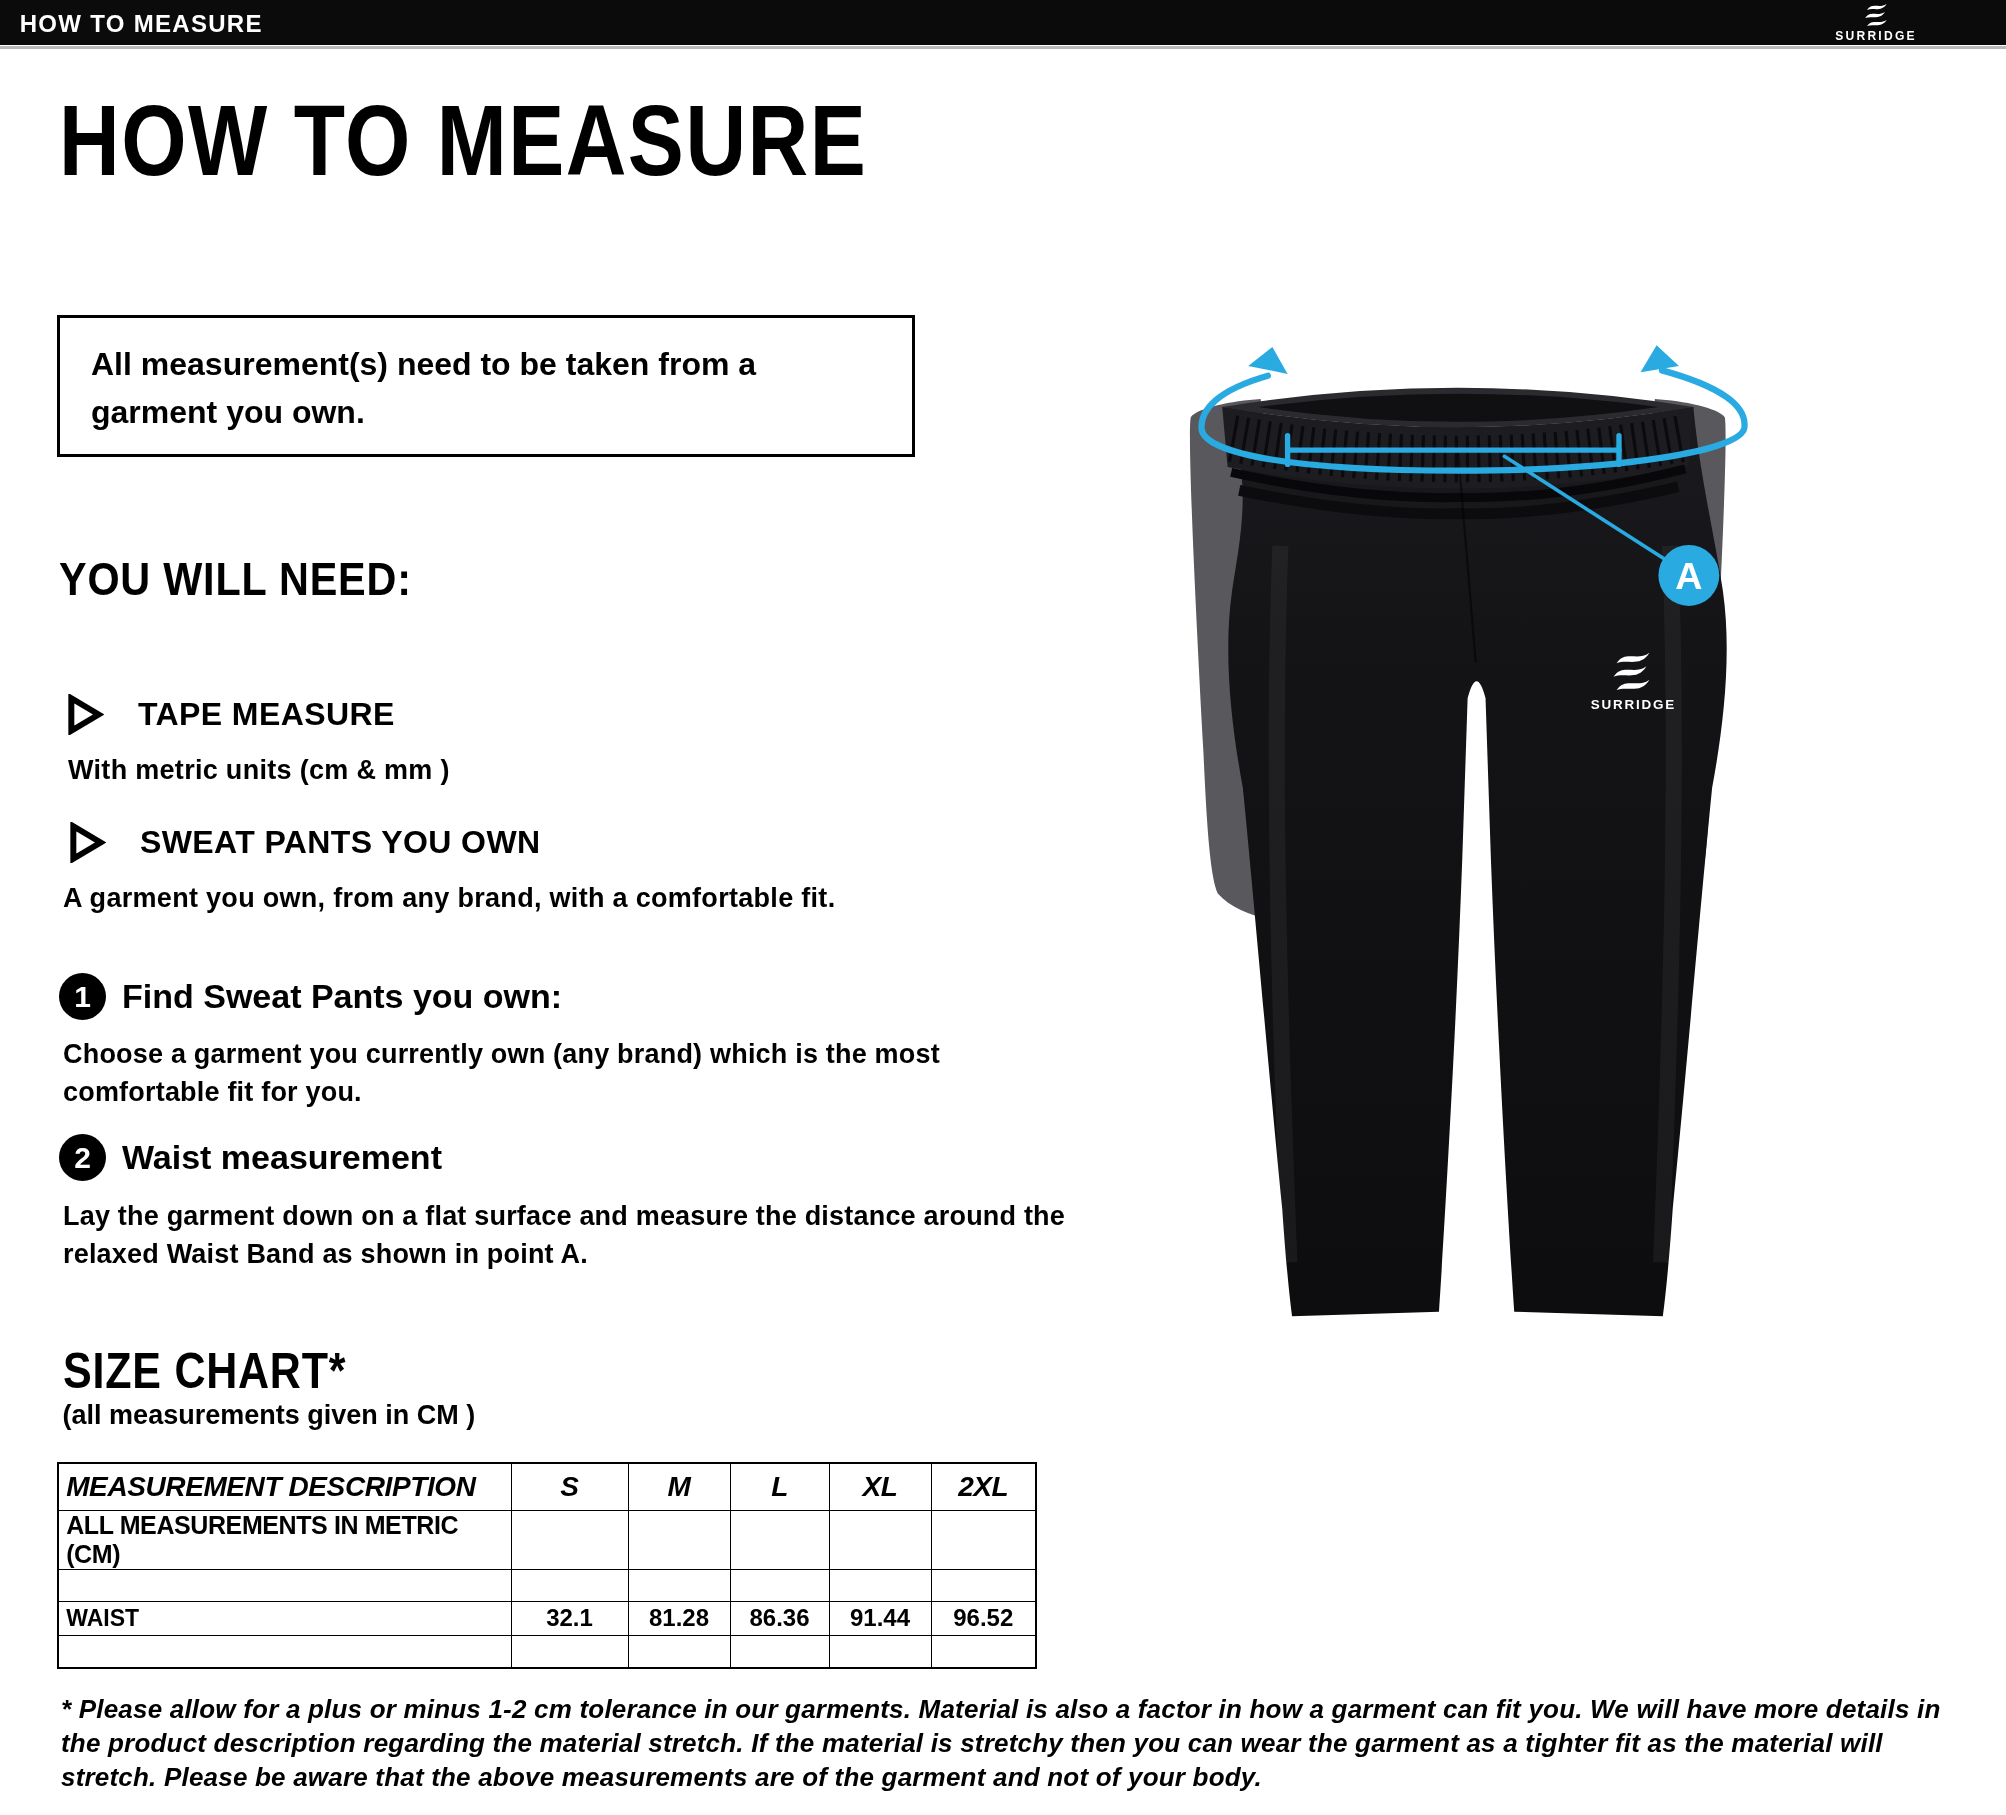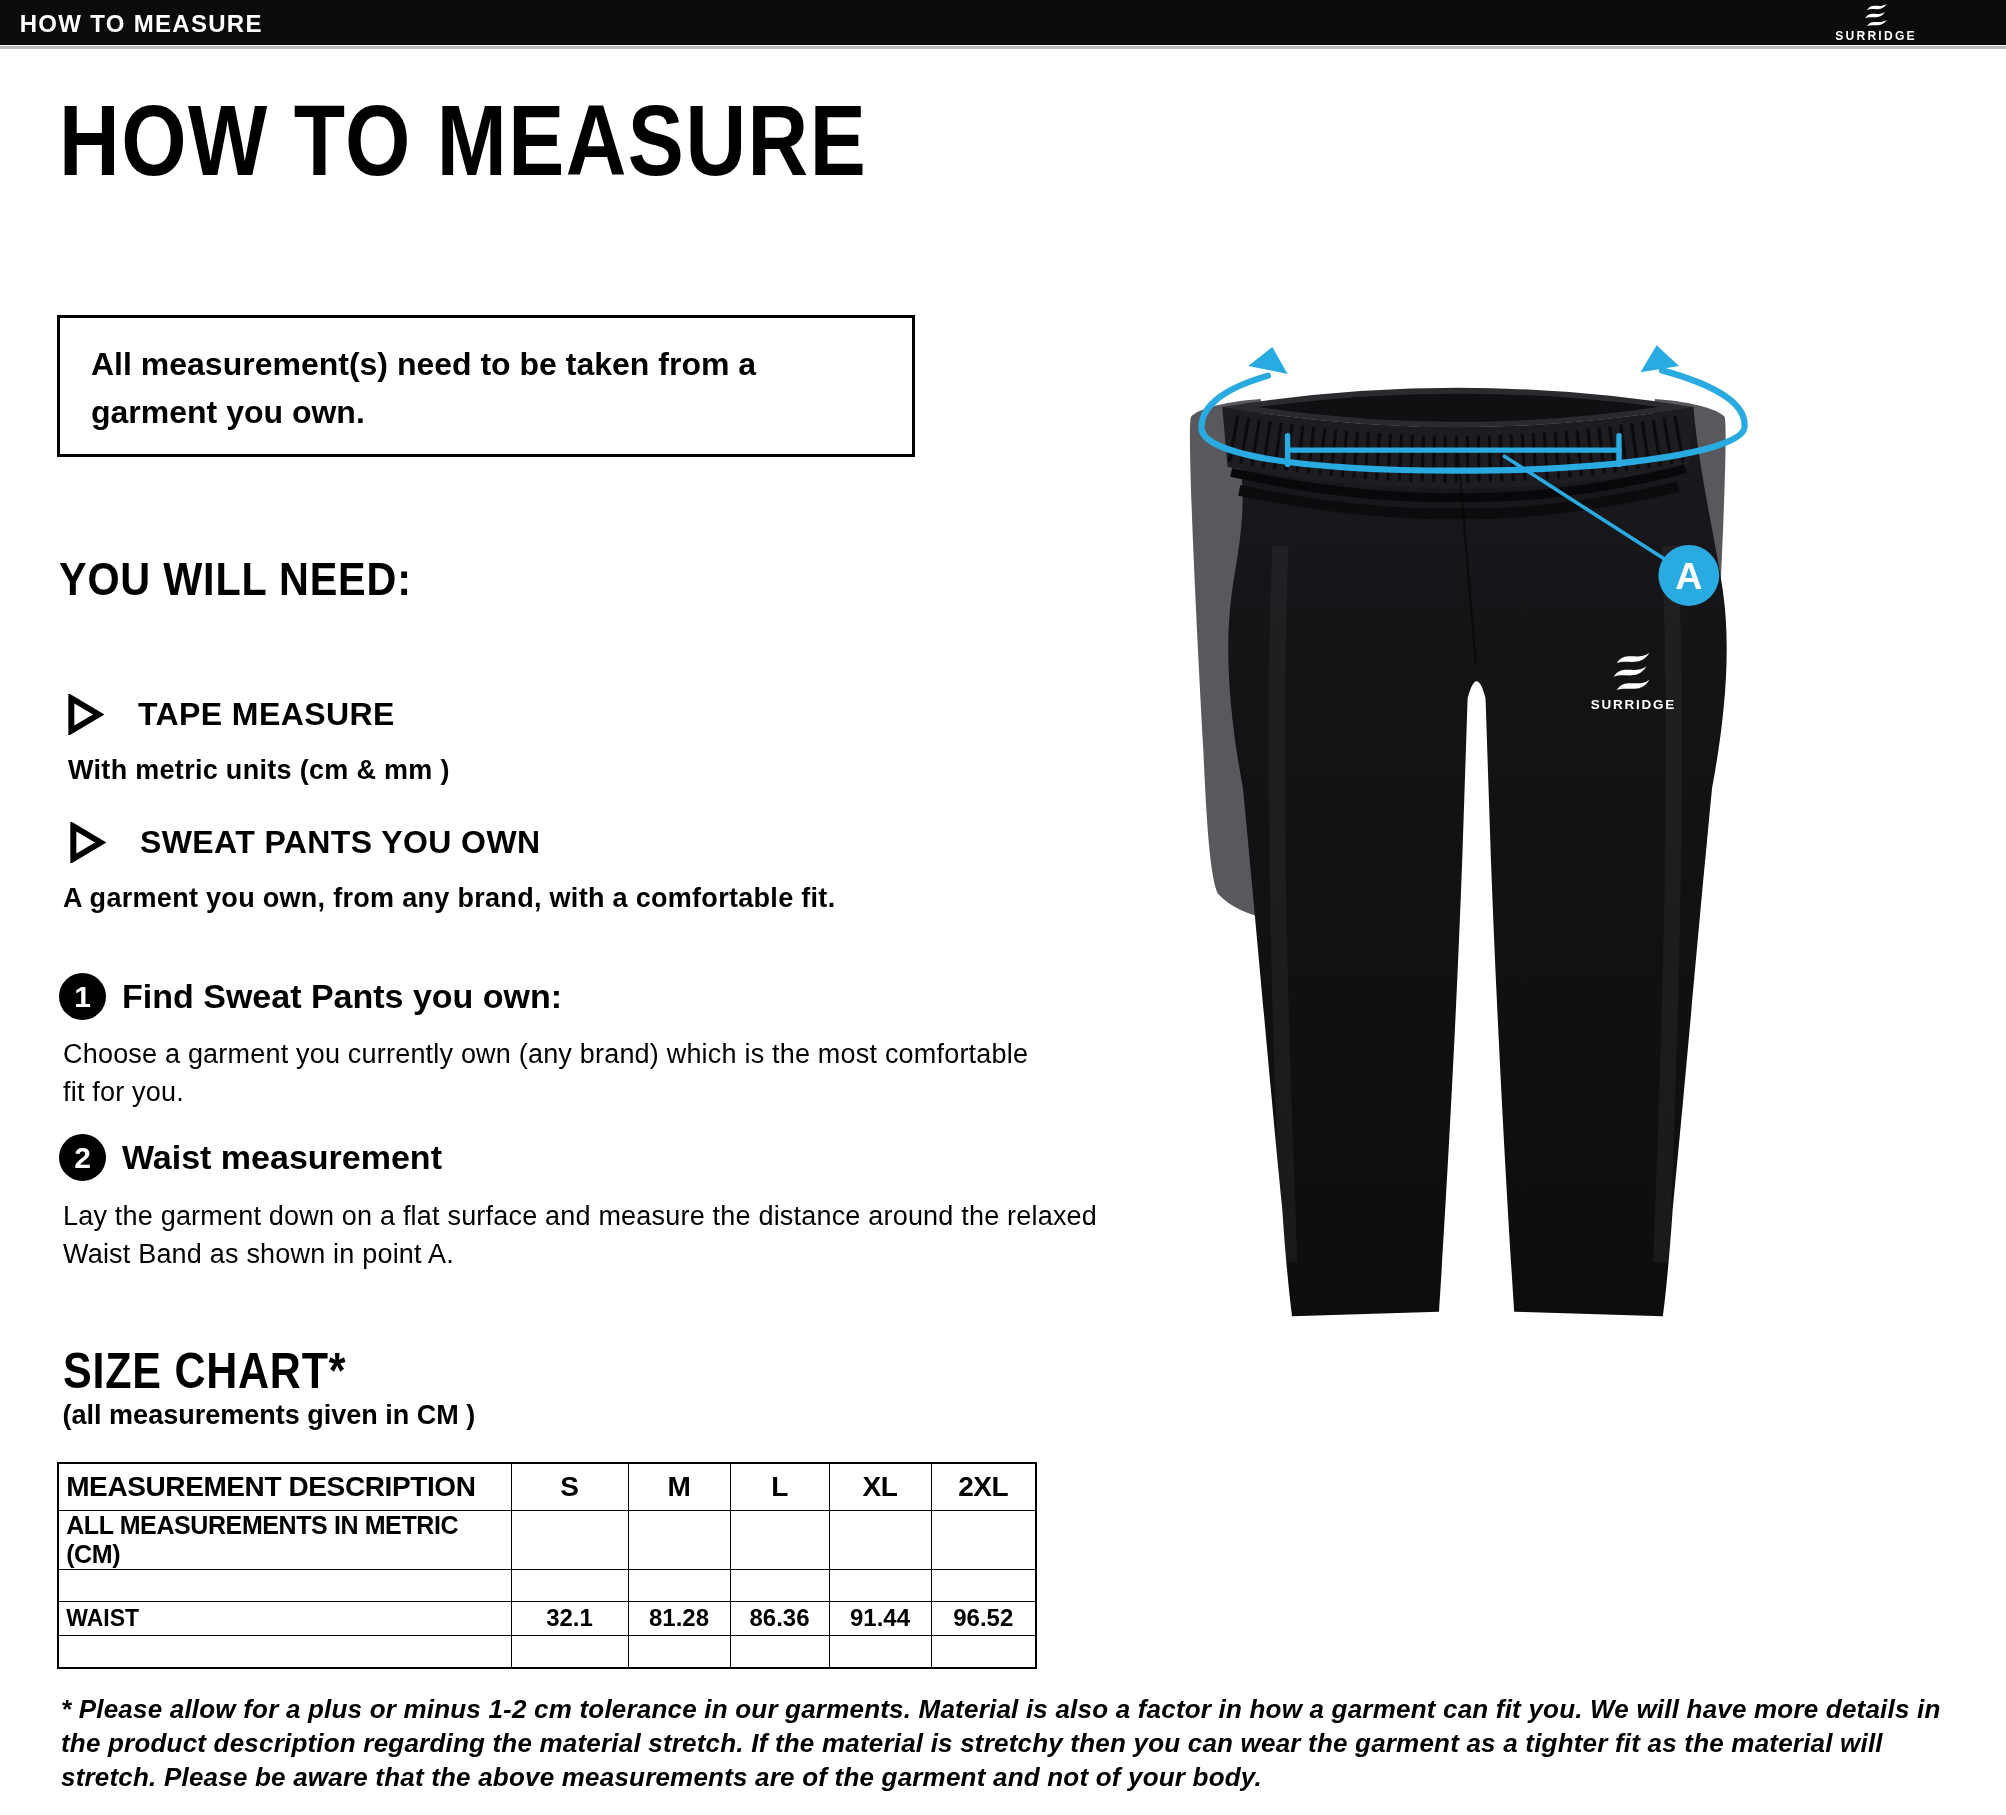--- a/index.html
+++ b/index.html
@@ -32,34 +32,34 @@
 
   .step-badge { width:47px; height:47px; border-radius:50%; background:#000; color:#fff;
                 display:flex; align-items:center; justify-content:center;
                 font-size:30px; font-weight:bold; }
   .step-title { font-size:34px; font-weight:bold; white-space:nowrap; }
   .step-row { display:flex; align-items:center; gap:16px; }
   .step1 { left:59px; top:973px; }
   .step1-desc { left:63px; top:1035px; width:994px; }
   .step2 { left:59px; top:1134px; }
   .step2-desc { left:63px; top:1197px; width:1066px; }
-  .step-desc { font-size:27px; font-weight:normal; line-height:1.42; letter-spacing:0.2px; }
+  .step-desc { font-size:27px; font-weight:bold; line-height:1.42; letter-spacing:0.2px; }
 
   .size-heading-wrap { left:59px; top:1342px; display:flex; align-items:baseline; white-space:nowrap;flex-direction:column; }
   .size-heading { font-size:50px; font-weight:bold; letter-spacing:0.9px;
                   transform:scaleX(.86); transform-origin:0 100%; display:inline-block; }
   .size-subheading { font-size:27px; font-weight:bold; margin-left:3.6px; }
 
   
   table.size-table { left:57px; top:1462px; width:978px; border-collapse:collapse;
                      table-layout:fixed; border:2.7px solid #000; }
   table.size-table td, table.size-table th { border:1.8px solid #000; padding:0 7.2px; overflow:hidden; }
   th.c-desc, td.c-desc { text-align:left; }
   td.c-val, th.c-val { text-align:center; }
-  tr.r-head   { height:47px; } tr.r-head th { font-size:28px; font-weight:bold; letter-spacing:-0.4px; }
+  tr.r-head   { height:47px;font-style:italic; } tr.r-head th { font-size:28px; font-weight:bold; letter-spacing:-0.4px; }
   tr.r-sub    { height:35px; } tr.r-sub td.c-desc { font-size:25px; font-weight:bold; letter-spacing:-0.4px; }
   tr.r-empty1 { height:32px; }
   tr.r-data   { height:34px; } tr.r-data td { font-size:24px; font-weight:bold; }
   tr.r-data td.c-desc { font-size:23px; }
   tr.r-empty2 { height:33px; }
 
   .footnote { left:61px; top:1693px; width:1888px; font-size:26px; font-weight:bold;
               font-style:italic; line-height:1.3; letter-spacing:0.2px; }
 
   

